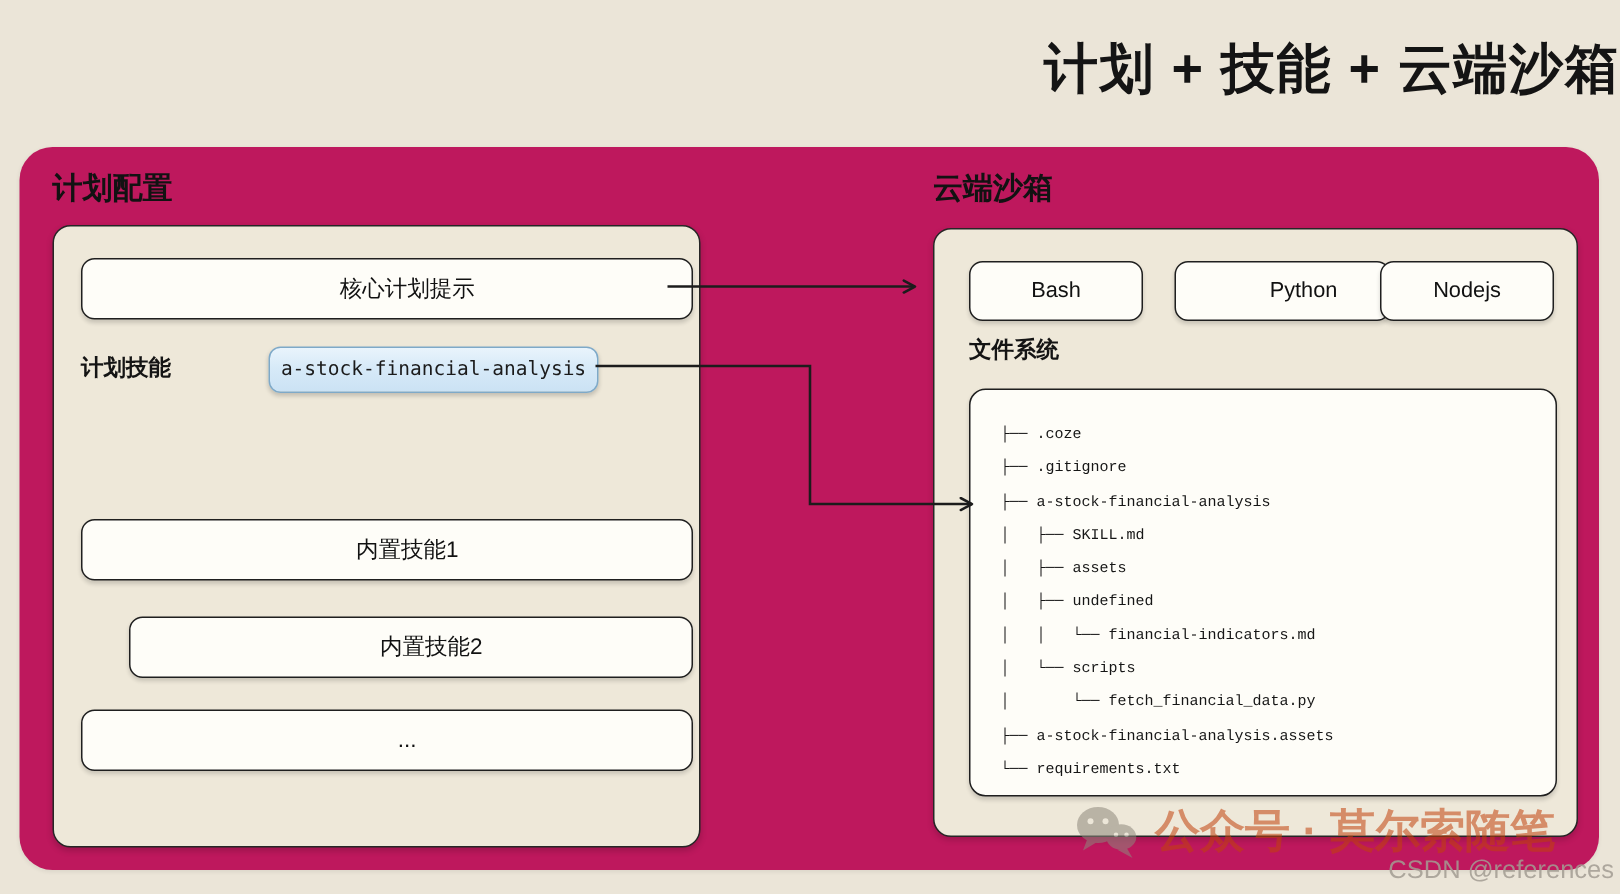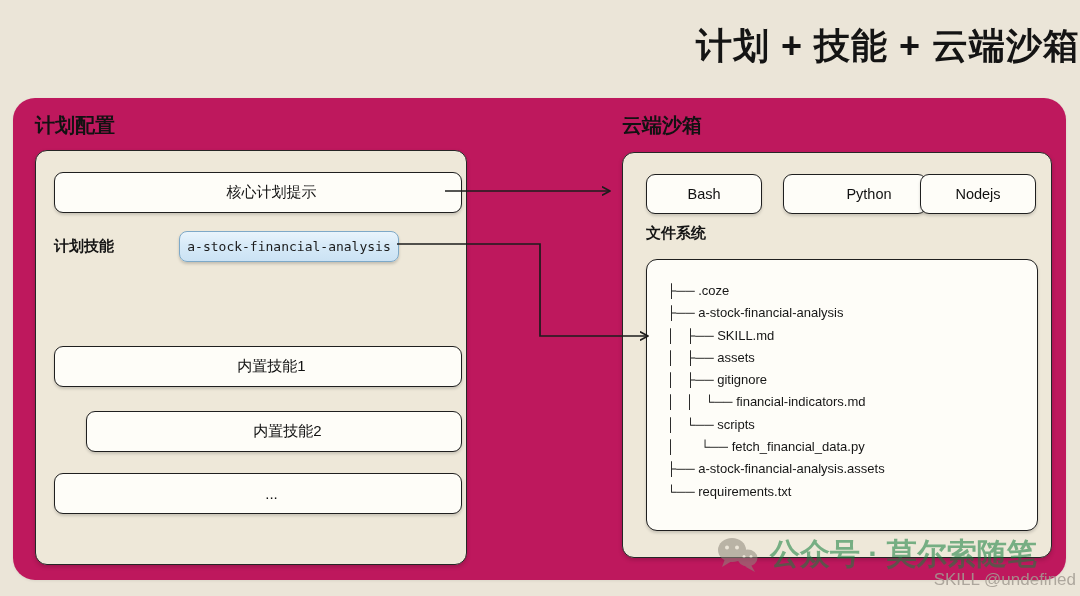--- a/index.html
+++ b/index.html
@@ -65,32 +65,32 @@
     font-size:15px;font-weight:600;color:#141414;
   }
   .fs-box{
     position:absolute;left:23px;top:106px;width:390px;height:270px;
     background:#fefdf8;border:1.6px solid #1f1f1f;border-radius:11px;
     box-shadow:0 2px 3px rgba(0,0,0,0.16);
     overflow:hidden;
   }
   .tree{
     position:absolute;left:20px;top:20px;right:4px;
-    font-family:Liberation Sans, sans-serif;
-    font-size:13px;line-height:22.3px;color:#161616;
+    font-family:Liberation Mono, monospace;
+    font-size:10px;line-height:22.3px;color:#161616;
   }
   .tree-line{white-space:pre;}
   .arrows{
     position:absolute;left:0;top:0;width:1080px;height:596px;
     pointer-events:none;
   }
   .wm-wechat{
     position:absolute;left:716px;top:534px;z-index:10;
     display:flex;align-items:center;gap:12px;
-    font-size:30px;font-weight:600;color:#15803d;opacity:0.55;
+    font-size:30px;font-weight:600;color:#c2410c;opacity:0.55;
     pointer-events:none;
   }
   .wm-csdn{
     position:absolute;right:4px;top:570px;z-index:10;
     font-size:17px;color:#a39d93;opacity:0.85;
     pointer-events:none;
   }
 </style>
 </head>
 <body>
@@ -112,24 +112,25 @@
   </div>
 
   <div class="panel right-panel">
     <div class="box runtime r0">Bash</div>
     <div class="box runtime r1">Python</div>
     <div class="box runtime r2">Nodejs</div>
     <div class="fs-label">文件系统</div>
     <div class="fs-box">
       <div class="tree">
         <div class="tree-line">├── .coze</div>
+        <div class="tree-line">├── .gitignore</div>
         <div class="tree-line">├── a-stock-financial-analysis</div>
         <div class="tree-line">│   ├── SKILL.md</div>
         <div class="tree-line">│   ├── assets</div>
-        <div class="tree-line">│   ├── gitignore</div>
+        <div class="tree-line">│   ├── undefined</div>
         <div class="tree-line">│   │   └── financial-indicators.md</div>
         <div class="tree-line">│   └── scripts</div>
         <div class="tree-line">│       └── fetch_financial_data.py</div>
         <div class="tree-line">├── a-stock-financial-analysis.assets</div>
         <div class="tree-line">└── requirements.txt</div>
       </div>
     </div>
   </div>
 </div>
 
@@ -149,13 +150,13 @@
     <polygon points="9,23 6,31 16,25" fill="#8e887c"></polygon>
     <circle cx="11" cy="11.5" r="2" fill="#ebe5d8"></circle>
     <circle cx="21" cy="11.5" r="2" fill="#ebe5d8"></circle>
     <ellipse cx="31.5" cy="22" rx="10" ry="8.5" fill="#8e887c"></ellipse>
     <polygon points="35,29 39,36 29,30.5" fill="#8e887c"></polygon>
     <circle cx="28" cy="20.5" r="1.5" fill="#ebe5d8"></circle>
     <circle cx="35" cy="20.5" r="1.5" fill="#ebe5d8"></circle>
   </svg>
   <span>公众号 · 莫尔索随笔</span>
 </div>
-<div class="wm-csdn">SKILL @undefined</div>
+<div class="wm-csdn">CSDN @references</div>
 
 </body></html>

